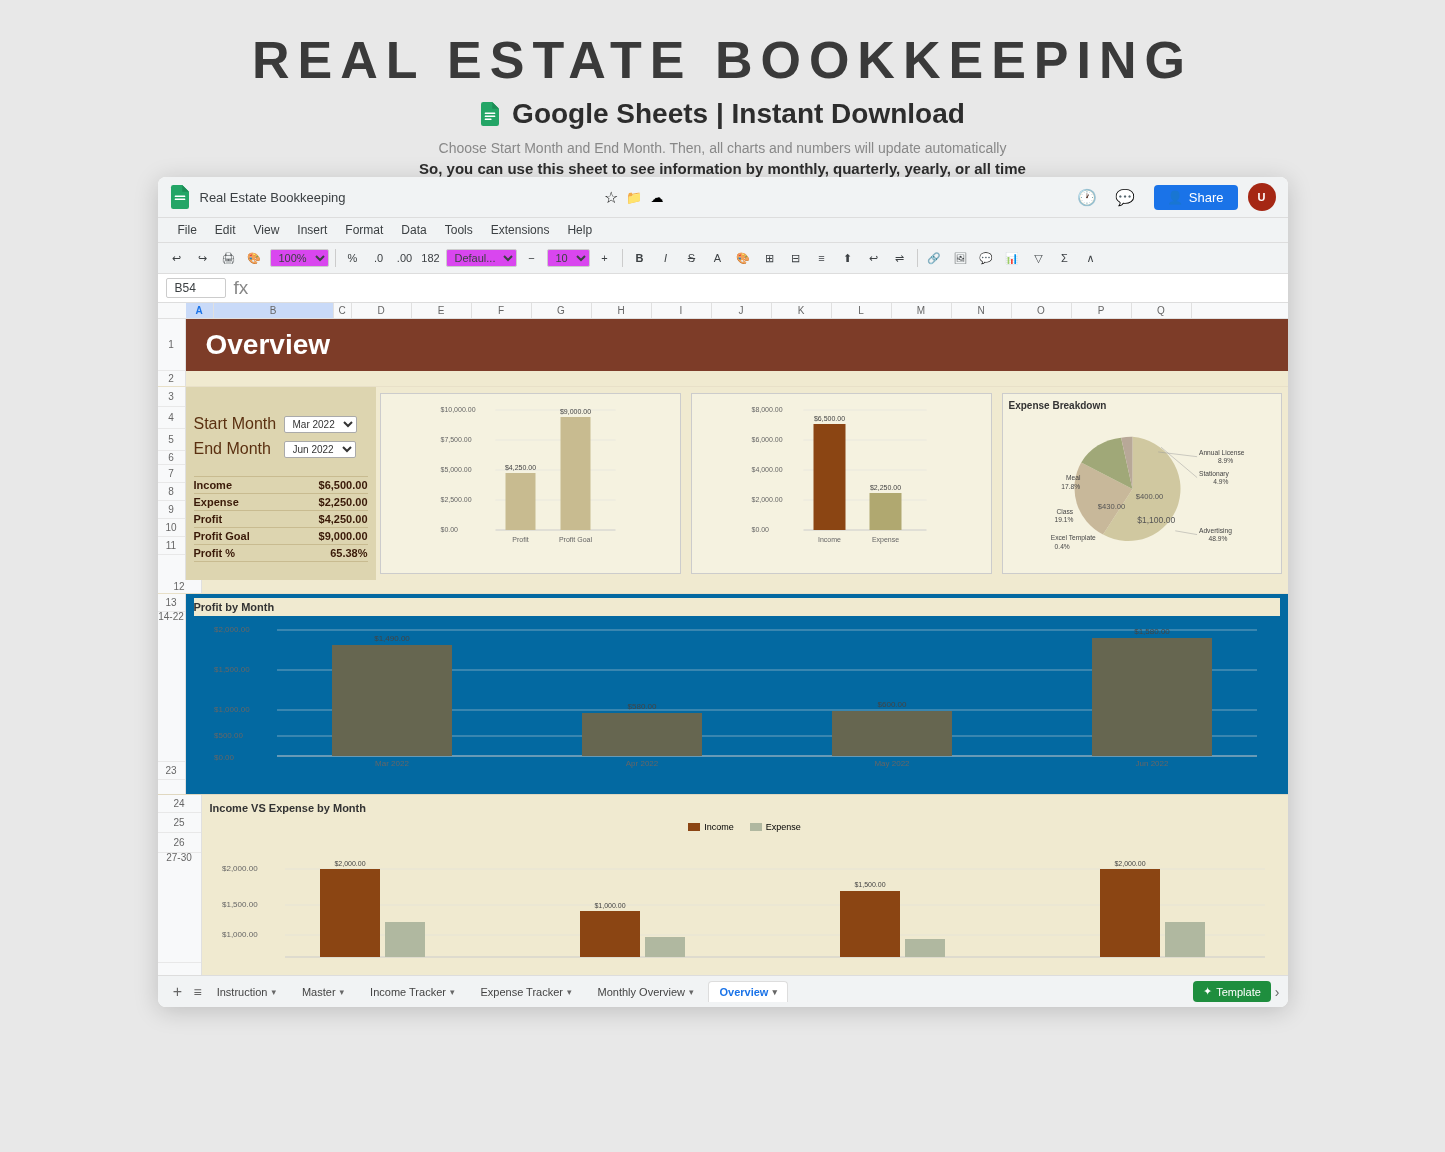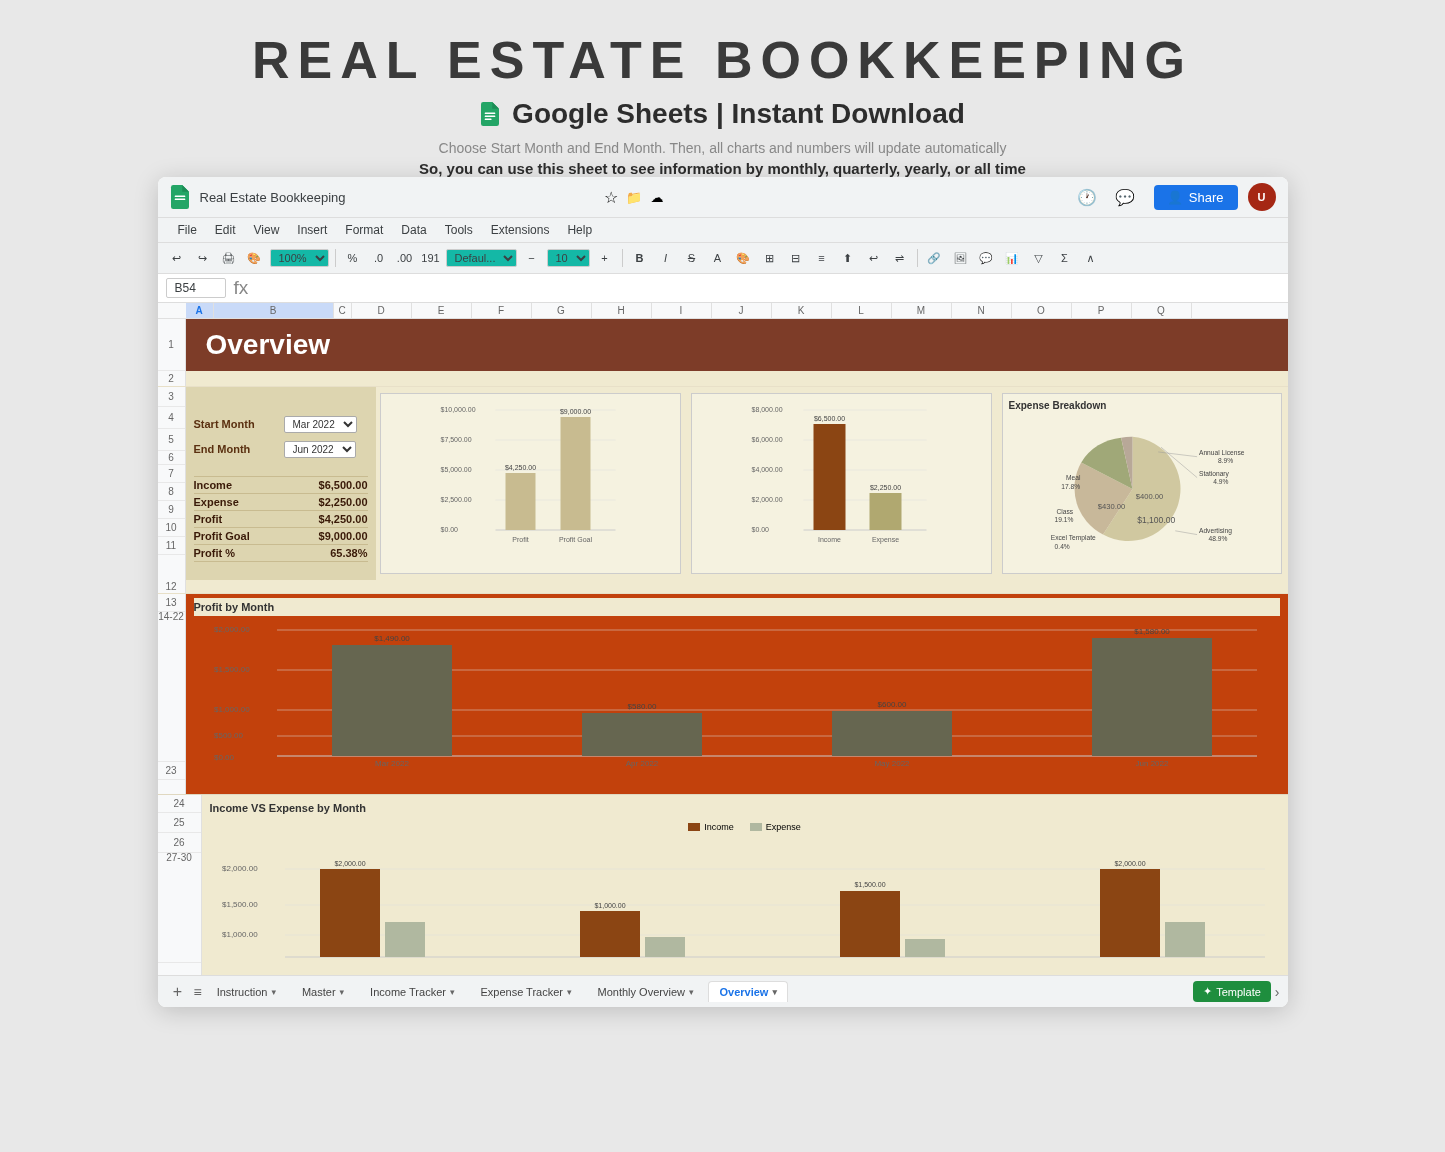--- a/index.html
+++ b/index.html
@@ -154,21 +154,21 @@
       height: 18px;
       background: #ccc;
       margin: 0 2px;
     }
 
     .toolbar-select {
       font-size: 11px;
       padding: 1px 4px;
       border: 1px solid #ccc;
       border-radius: 2px;
-      background: #14b8a6;
+      background: #d946ef;
       color: #3c4043;
     }
 
     .formula-bar {
       background: #fff;
       border-bottom: 1px solid #ddd;
       display: flex;
       align-items: center;
       gap: 8px;
       padding: 3px 8px;
@@ -231,22 +231,22 @@
       align-items: center;
     }
 
     .stat-label-row {
       display: flex;
       align-items: center;
       margin-bottom: 3px;
     }
 
     .month-label {
-      font-size: 11px;
-      font-weight: bold;
+      font-size: 16px;
+      font-weight: normal;
       color: #5a3010;
       width: 90px;
     }
 
     .month-select {
       font-size: 10px;
       background: white;
       border: 1px solid #aaa;
       padding: 1px 4px;
       border-radius: 2px;
@@ -445,21 +445,21 @@
     <span class="toolbar-btn">↪</span>
     <span class="toolbar-btn">🖨</span>
     <span class="toolbar-btn">🎨</span>
     <select class="toolbar-select">
       <option>100%</option>
     </select>
     <div class="toolbar-divider"></div>
     <span class="toolbar-btn">%</span>
     <span class="toolbar-btn">.0</span>
     <span class="toolbar-btn">.00</span>
-    <span class="toolbar-btn">191</span>
+    <span class="toolbar-btn">182</span>
     <select class="toolbar-select">
       <option>Defaul...</option>
     </select>
     <span class="toolbar-btn">−</span>
     <select class="toolbar-select">
       <option>10</option>
     </select>
     <span class="toolbar-btn">+</span>
     <div class="toolbar-divider"></div>
     <span class="toolbar-btn">
@@ -672,24 +672,24 @@
 
             <text x="200" y="120" font-size="7" fill="#444">Advertising</text>
             <text x="210" y="129" font-size="7" fill="#444">48.9%</text>
             <line x1="175" y1="118" x2="198" y2="122" stroke="#999" stroke-width="0.5"></line>
           </svg>
         </div>
       </div>
     </div>
 
     <div style="display:flex; height:14px; background:#f0ead0; border-bottom:1px solid #e8e0c8">
-      <div style="width:28px; background:#f8f9fa; border-right:1px solid #e0e0e0; font-size:10px; color:#666; text-align:center; line-height:14px">12</div>
-    </div>
-
-    <div style="display:flex; background:#c2410c">
+      <div style="width:44px; background:#f8f9fa; border-right:1px solid #e0e0e0; font-size:10px; color:#666; text-align:center; line-height:14px">12</div>
+    </div>
+
+    <div style="display:flex; background:#0369a1">
       <div style="width:28px; background:#f8f9fa; border-right:1px solid #e0e0e0; flex-shrink:0">
         <div class="row-num" style="height:18px; line-height:18px">13</div>
         <div class="row-num" style="height:150px">14-22</div>
         <div class="row-num" style="height:18px; line-height:18px">23</div>
       </div>
       <div style="flex:1; padding:4px 8px">
         <div class="section-title" style="padding:0; margin-bottom:2px; height:18px; display:flex; align-items:center; font-size:11px; font-weight:bold; color:#333">Profit by Month</div>
         <svg width="100%" height="150" viewBox="0 0 1050 150">
 
           <text x="2" y="14" font-size="8" fill="#666">$2,000.00</text>

